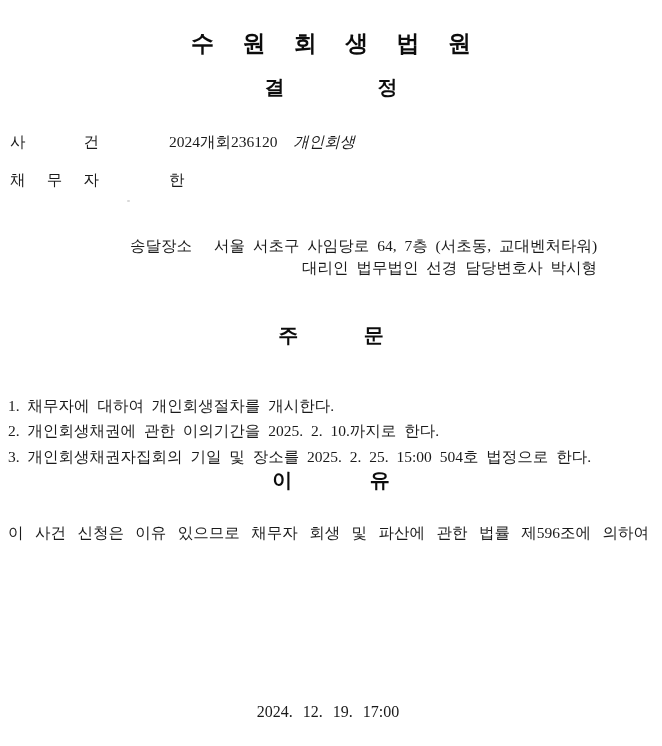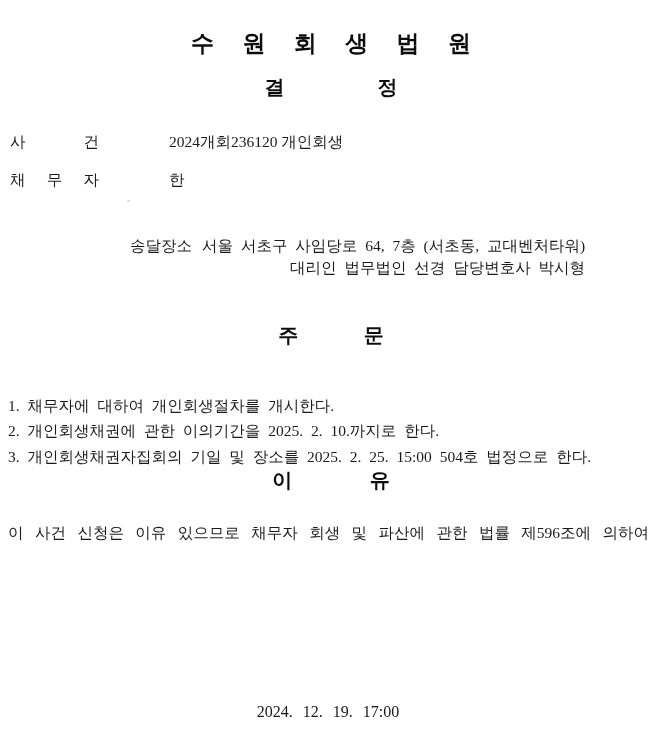--- a/index.html
+++ b/index.html
@@ -38,33 +38,33 @@
   .info-row { position: absolute; left: 10px; white-space: nowrap; }
   .case-row   { top: 132px; }
   .debtor-row { top: 170px; }
   .info-label {
     display: inline-flex;
     justify-content: space-between;
     width: 89px;
     vertical-align: top;
   }
   .info-value { margin-left: 66px; }
-  .case-type  { margin-left: 0; }
+  .case-type  { margin-left: 12px; font-style: italic; }
 
   .artifact-dot {
     position: absolute;
     left: 127px; top: 200px;
     width: 3px; height: 2px;
     background: #d9d9d9;
     border-radius: 1px;
   }
 
   
   .service-block { position: absolute; left: 130px; top: 235px; line-height: 21.5px; white-space: nowrap; }
-  .service-address { margin-left: 10px; word-spacing: 4px; }
+  .service-address { margin-left: 22px; word-spacing: 4px; }
   .representative-line { word-spacing: 4px; text-align: right; }
 
   
   .order-list { position: absolute; left: 8px; top: 373px; line-height: 25.4px; margin-top: 20px; }
   .order-item { word-spacing: 4px; white-space: nowrap; }
 
   
   .reason-block { position: absolute; left: 8px; top: 519px; width: 641px; line-height: 28px; }
   .reason-line-justify { text-align: justify; text-align-last: justify; }
   .reason-line-normal  { word-spacing: 3px; }

